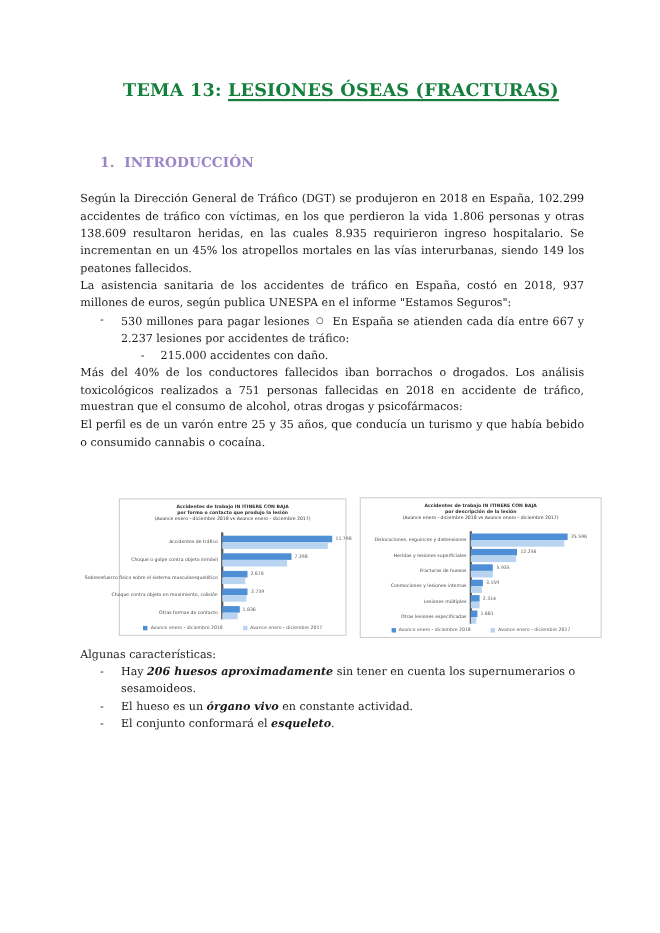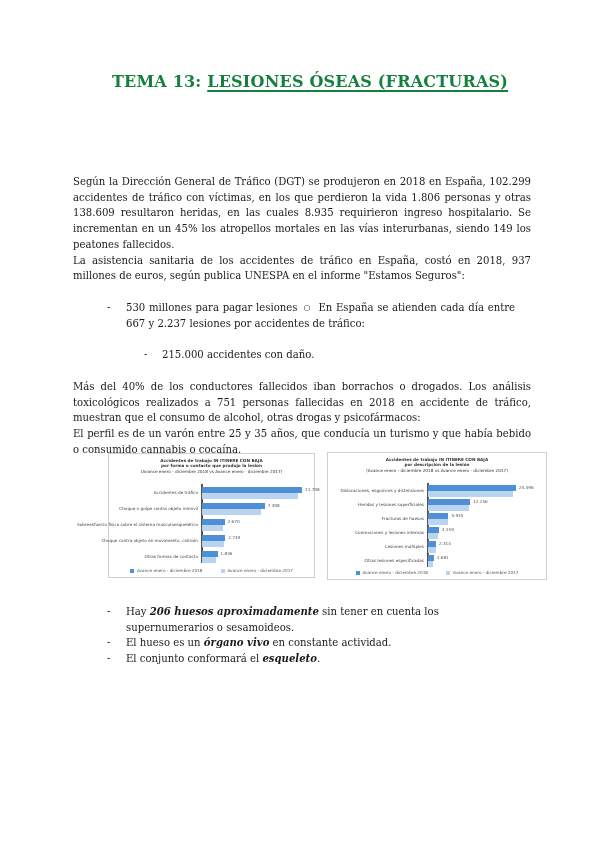--- a/index.html
+++ b/index.html
@@ -11,21 +11,21 @@
            font-family: "DejaVu Serif", serif; font-weight: bold; font-size: 16px;
            color: #15803d; letter-spacing: 0.2px; }
   .title .u { text-decoration: underline; text-decoration-thickness: 1.5px; text-underline-offset: 3px; }
 
   .h1 { position: absolute; left: 91px; top: 140px; font-family: "DejaVu Serif", serif;
         font-weight: bold; font-size: 12.5px; color: #9a86c6; }
   .h1 .num { margin-right: 9px; }
 
   .body { position: absolute; left: 73px; width: 458px; font-size: 10.1px; line-height: 15.7px; }
   .p { margin: 0; text-align: justify; }
-  ul.dash { list-style: none; margin: 16px; padding: 0; }
+  ul.dash { list-style: none; margin: 0; padding: 0; }
   ul.dash li { position: relative; padding-left: 37px; }
   ul.dash li::before { content: "-"; position: absolute; left: 18px; top: 0; }
   ul.dash.lvl2 li { padding-left: 73px; }
   ul.dash.lvl2 li::before { left: 55px; }
   .circle { display: inline-block; font-size: 8px; margin: 0 8px 0 6px; vertical-align: 1px; }
   .justify { text-align: justify; }
   b { font-weight: bold; font-style: italic; }
 
   
   .chart { position: absolute; background: #fff; border: 1px solid #d0d0d0;
@@ -44,20 +44,23 @@
 </style>
 </head>
 <body>
 
 <div class="page">
 
   <div class="title">
     <span>TEMA 13: </span><span class="u">LESIONES ÓSEAS (FRACTURAS)</span>
   </div>
 
+  <div class="h1">
+    <span class="num">1.</span><span>INTRODUCCIÓN</span>
+  </div>
 
   <div class="body" style="top:174px;">
     <p class="p">Según la Dirección General de Tráfico (DGT) se produjeron en 2018 en España, 102.299 accidentes de tráfico con víctimas, en los que perdieron la vida 1.806 personas y otras 138.609 resultaron heridas, en las cuales 8.935 requirieron ingreso hospitalario. Se incrementan en un 45% los atropellos mortales en las vías interurbanas, siendo 149 los peatones fallecidos.</p>
     <p class="p">La asistencia sanitaria de los accidentes de tráfico en España, costó en 2018, 937 millones de euros, según publica UNESPA en el informe "Estamos Seguros":</p>
     <ul class="dash">
       <li class="justify">
         <span>530 millones para pagar lesiones</span><span class="circle">○</span><span>En España se atienden cada día entre 667 y 2.237 lesiones por accidentes de tráfico:</span>
       </li>
     </ul>
     <ul class="dash lvl2">
@@ -157,20 +160,21 @@
           <div class="val" style="left: 8.77934px;">1.681</div>
         </div>
       </div>
     <div class="legend">
       <span><span class="sw" style="background:#4f8fd6"></span><span>Avance enero - diciembre 2018</span></span>
       <span><span class="sw" style="background:#b9d4f1"></span><span>Avance enero - diciembre 2017</span></span>
     </div>
   </div>
 
   <div class="body" style="top:588px;">
+    <p class="p">Algunas características:</p>
     <ul class="dash">
       <li><span>Hay </span><b>206 huesos aproximadamente</b><span> sin tener en cuenta los supernumerarios o sesamoideos.</span></li>
       <li><span>El hueso es un </span><b>órgano vivo</b><span> en constante actividad.</span></li>
       <li><span>El conjunto conformará el </span><b>esqueleto</b><span>.</span></li>
     </ul>
   </div>
 
 </div>
 
 </body></html>

